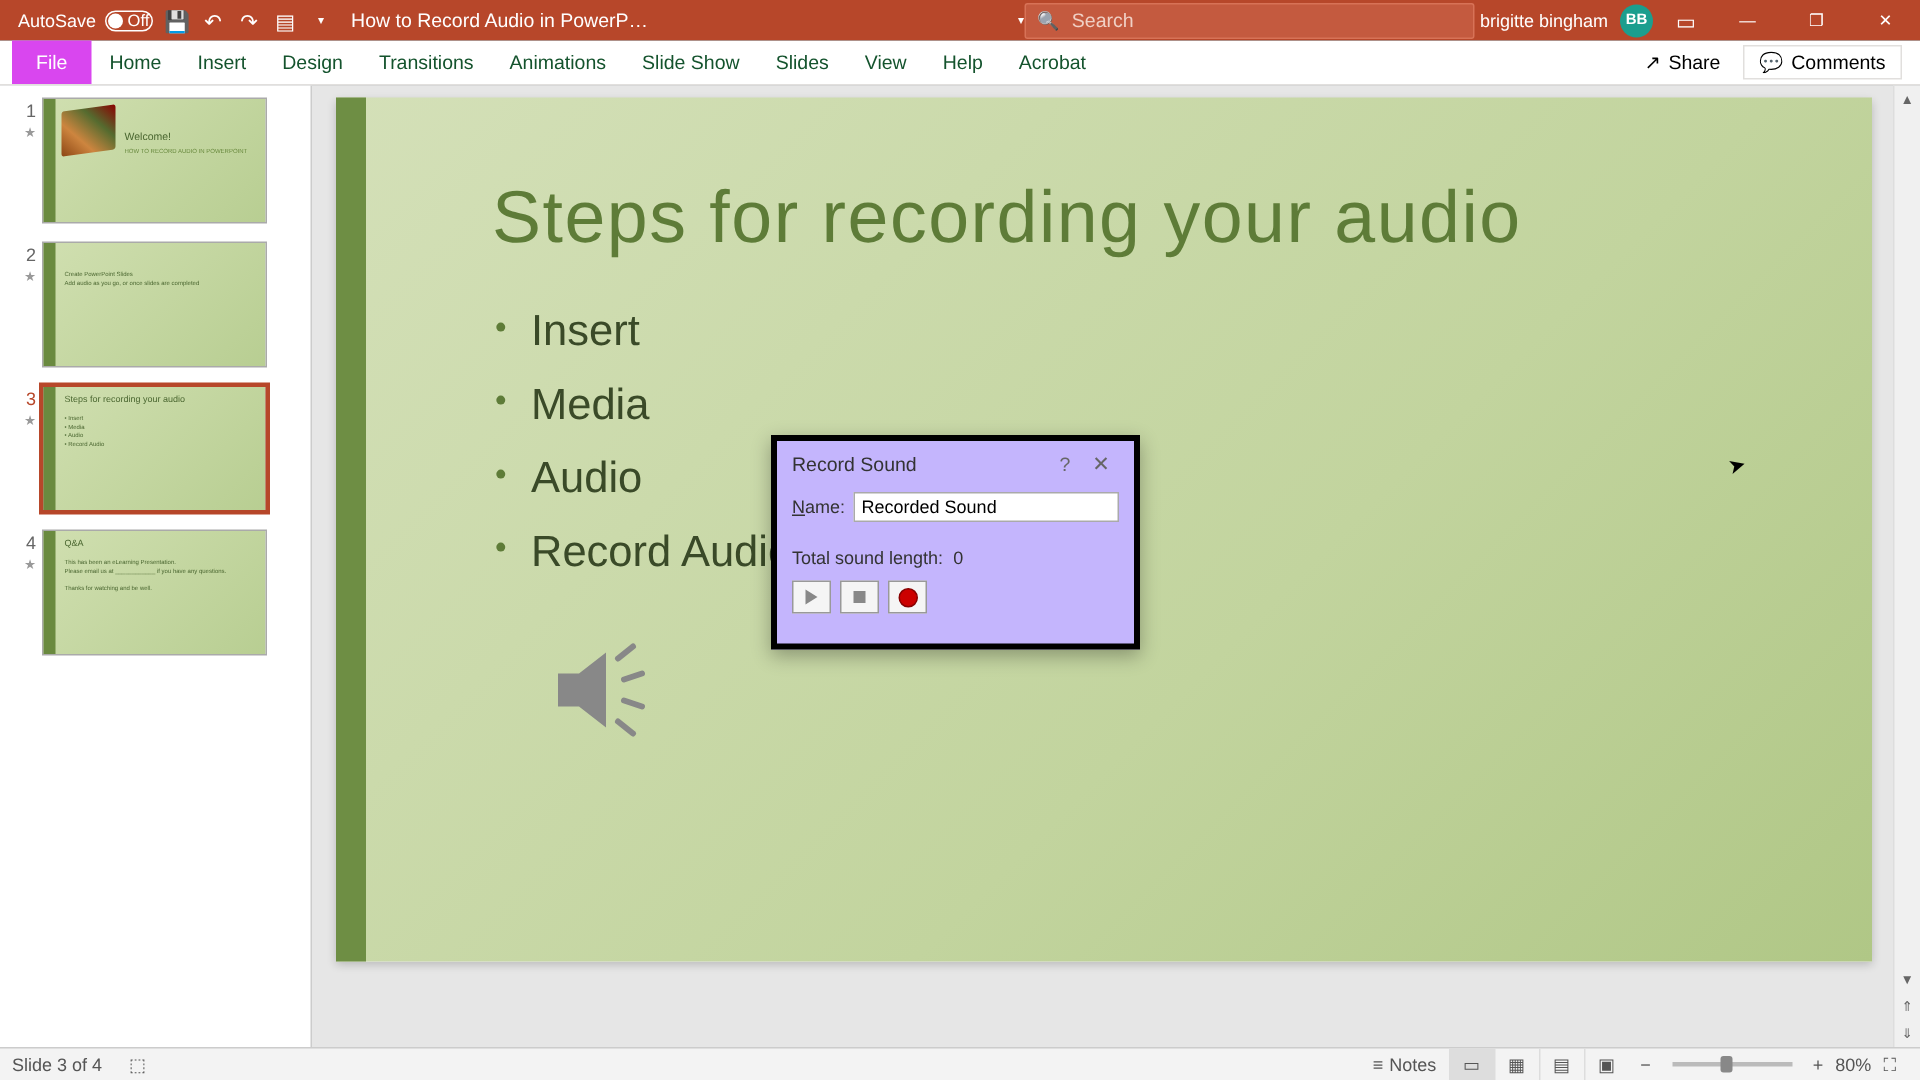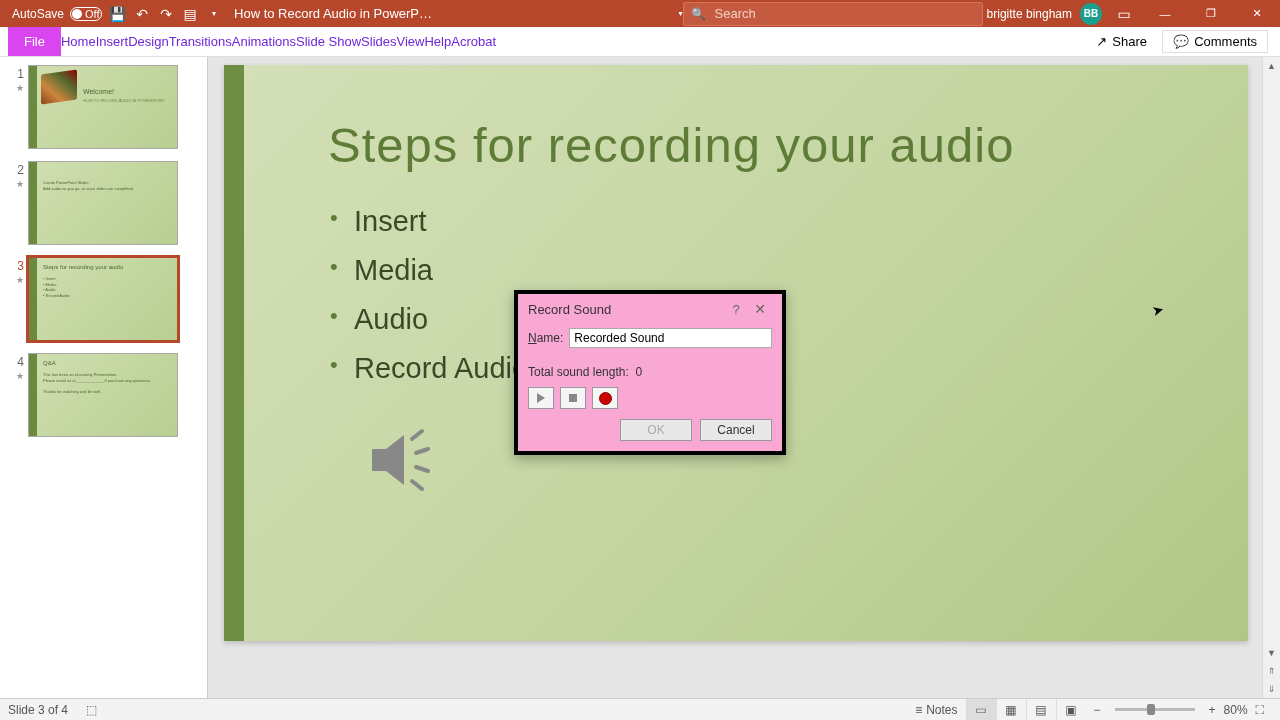--- a/index.html
+++ b/index.html
@@ -17,21 +17,21 @@
 .drop-arrow{font-size:8px}
 .search-box{width:300px;height:24px;background:#c45a3f;border:1px solid #d77257;border-radius:2px;display:flex;align-items:center;padding:0 8px;gap:8px;color:#f0d0c5;font-size:13px}
 .search-icon{font-size:12px}
 .user-area{display:flex;align-items:center;gap:8px;padding:0 4px}
 .user-badge{width:22px;height:22px;border-radius:50%;background:#1b9e8e;display:flex;align-items:center;justify-content:center;font-size:10px;font-weight:600}
 .win-btns{display:flex;align-items:center}
 .win-btn{width:46px;height:27px;display:flex;align-items:center;justify-content:center;font-size:11px;cursor:pointer}
 
 
 .ribbon{height:30px;background:#fff;border-bottom:1px solid #e1dfdd;display:flex;align-items:stretch;padding:0 8px}
-.tab{padding:0 0;display:flex;align-items:center;font-size:13px;color:#6d28d9;cursor:pointer}
+.tab{padding:0 12px;display:flex;align-items:center;font-size:13px;color:#14532d;cursor:pointer}
 .tab.file{background:#d946ef;color:#fff;padding:0 16px}
 .ribbon .spacer{flex:1}
 .share-btn,.comments-btn{display:flex;align-items:center;gap:5px;padding:0 10px;font-size:13px;cursor:pointer;border:1px solid transparent}
 .comments-btn{border:1px solid #e1dfdd;background:#fff;margin:3px 4px}
 
 
 .workspace{position:absolute;top:57px;left:0;right:0;bottom:22px;background:#e6e6e6;display:flex}
 .thumb-panel{width:208px;background:#fff;border-right:1px solid #ccc;padding:8px 6px 8px 0;overflow:hidden}
 .thumb-row{display:flex;gap:4px;margin-bottom:12px}
 .thumb-num{width:24px;text-align:right;font-size:12px;color:#666;padding-top:2px}
@@ -51,21 +51,21 @@
 .slide-canvas{position:absolute;left:16px;top:8px;width:1024px;height:576px;background:linear-gradient(135deg,#d4e0b8 0%,#c2d49e 60%,#b0c786 100%);box-shadow:0 2px 6px rgba(0,0,0,.2)}
 .slide-accent{position:absolute;left:0;top:0;bottom:0;width:20px;background:#6e8e44}
 .slide-title{position:absolute;left:104px;top:52px;font-size:49px;font-weight:300;color:#5e7c38;letter-spacing:1px}
 .bullets{position:absolute;left:106px;top:140px}
 .bullets li{list-style:none;font-size:29px;color:#3a4a28;margin-bottom:16px;position:relative;padding-left:24px;font-weight:300}
 .bullets li::before{content:"•";position:absolute;left:0;color:#5e7c38;font-size:22px}
 .speaker-icon{position:absolute;left:140px;top:360px;width:80px;height:70px}
 .speaker-body{fill:#888}
 
 
-.dialog{position:absolute;left:514px;top:290px;width:272px;background:#f9a8d4;border:4px solid #000;box-shadow:0 4px 12px rgba(0,0,0,.3);font-size:12px;color:#333}
+.dialog{position:absolute;left:514px;top:290px;width:246px;background:#c4b5fd;border:4px solid #000;box-shadow:0 4px 12px rgba(0,0,0,.3);font-size:12px;color:#333}
 .dlg-titlebar{height:30px;display:flex;align-items:center;padding:0 10px;font-size:13px}
 .dlg-titlebar .spacer{flex:1}
 .dlg-help,.dlg-close{width:24px;text-align:center;cursor:pointer;font-size:13px;color:#666}
 .dlg-close{font-size:14px}
 .dlg-body{padding:4px 10px 10px}
 .dlg-row{display:flex;align-items:center;gap:6px;margin-bottom:17px}
 .dlg-row label{font-size:12px}
 .dlg-row label .ul{text-decoration:underline}
 .dlg-input{flex:1;height:20px;border:1px solid #aaa;padding:0 4px;font-size:12px}
 .length-row{font-size:12px;margin-bottom:8px}
@@ -258,24 +258,20 @@
         </div>
       <div class="ctrl-btn">
           <div class="stop-sq"></div>
         </div>
       <div class="ctrl-btn">
           <div class="rec-outer">
             <div class="rec-circle"></div>
           </div>
         </div>
     </div>
-    <div class="btn-row">
-      <button class="dlg-btn disabled">OK</button>
-      <button class="dlg-btn">Cancel</button>
-    </div>
   </div>
 </div>
 
 <div class="cursor-arrow">➤</div>
 
 <div class="statusbar">
   <span>Slide 3 of 4</span>
   <span class="status-item" style="margin-left:10px">⬚</span>
   <div class="spacer"></div>
   <div class="status-item">

